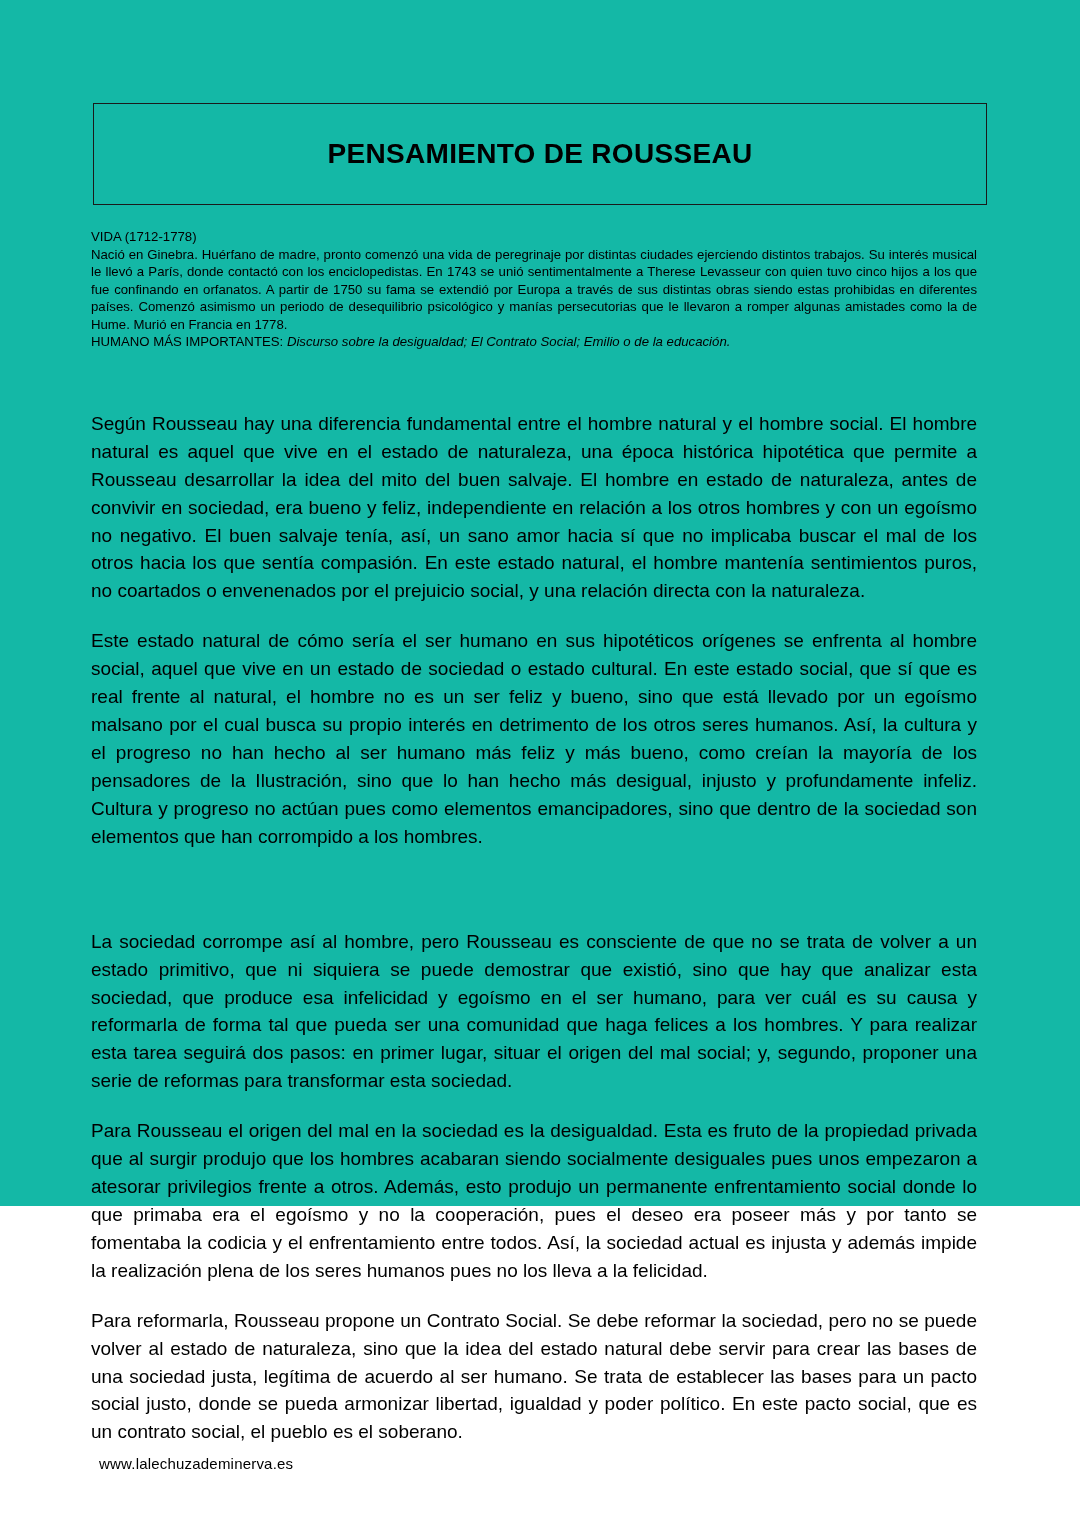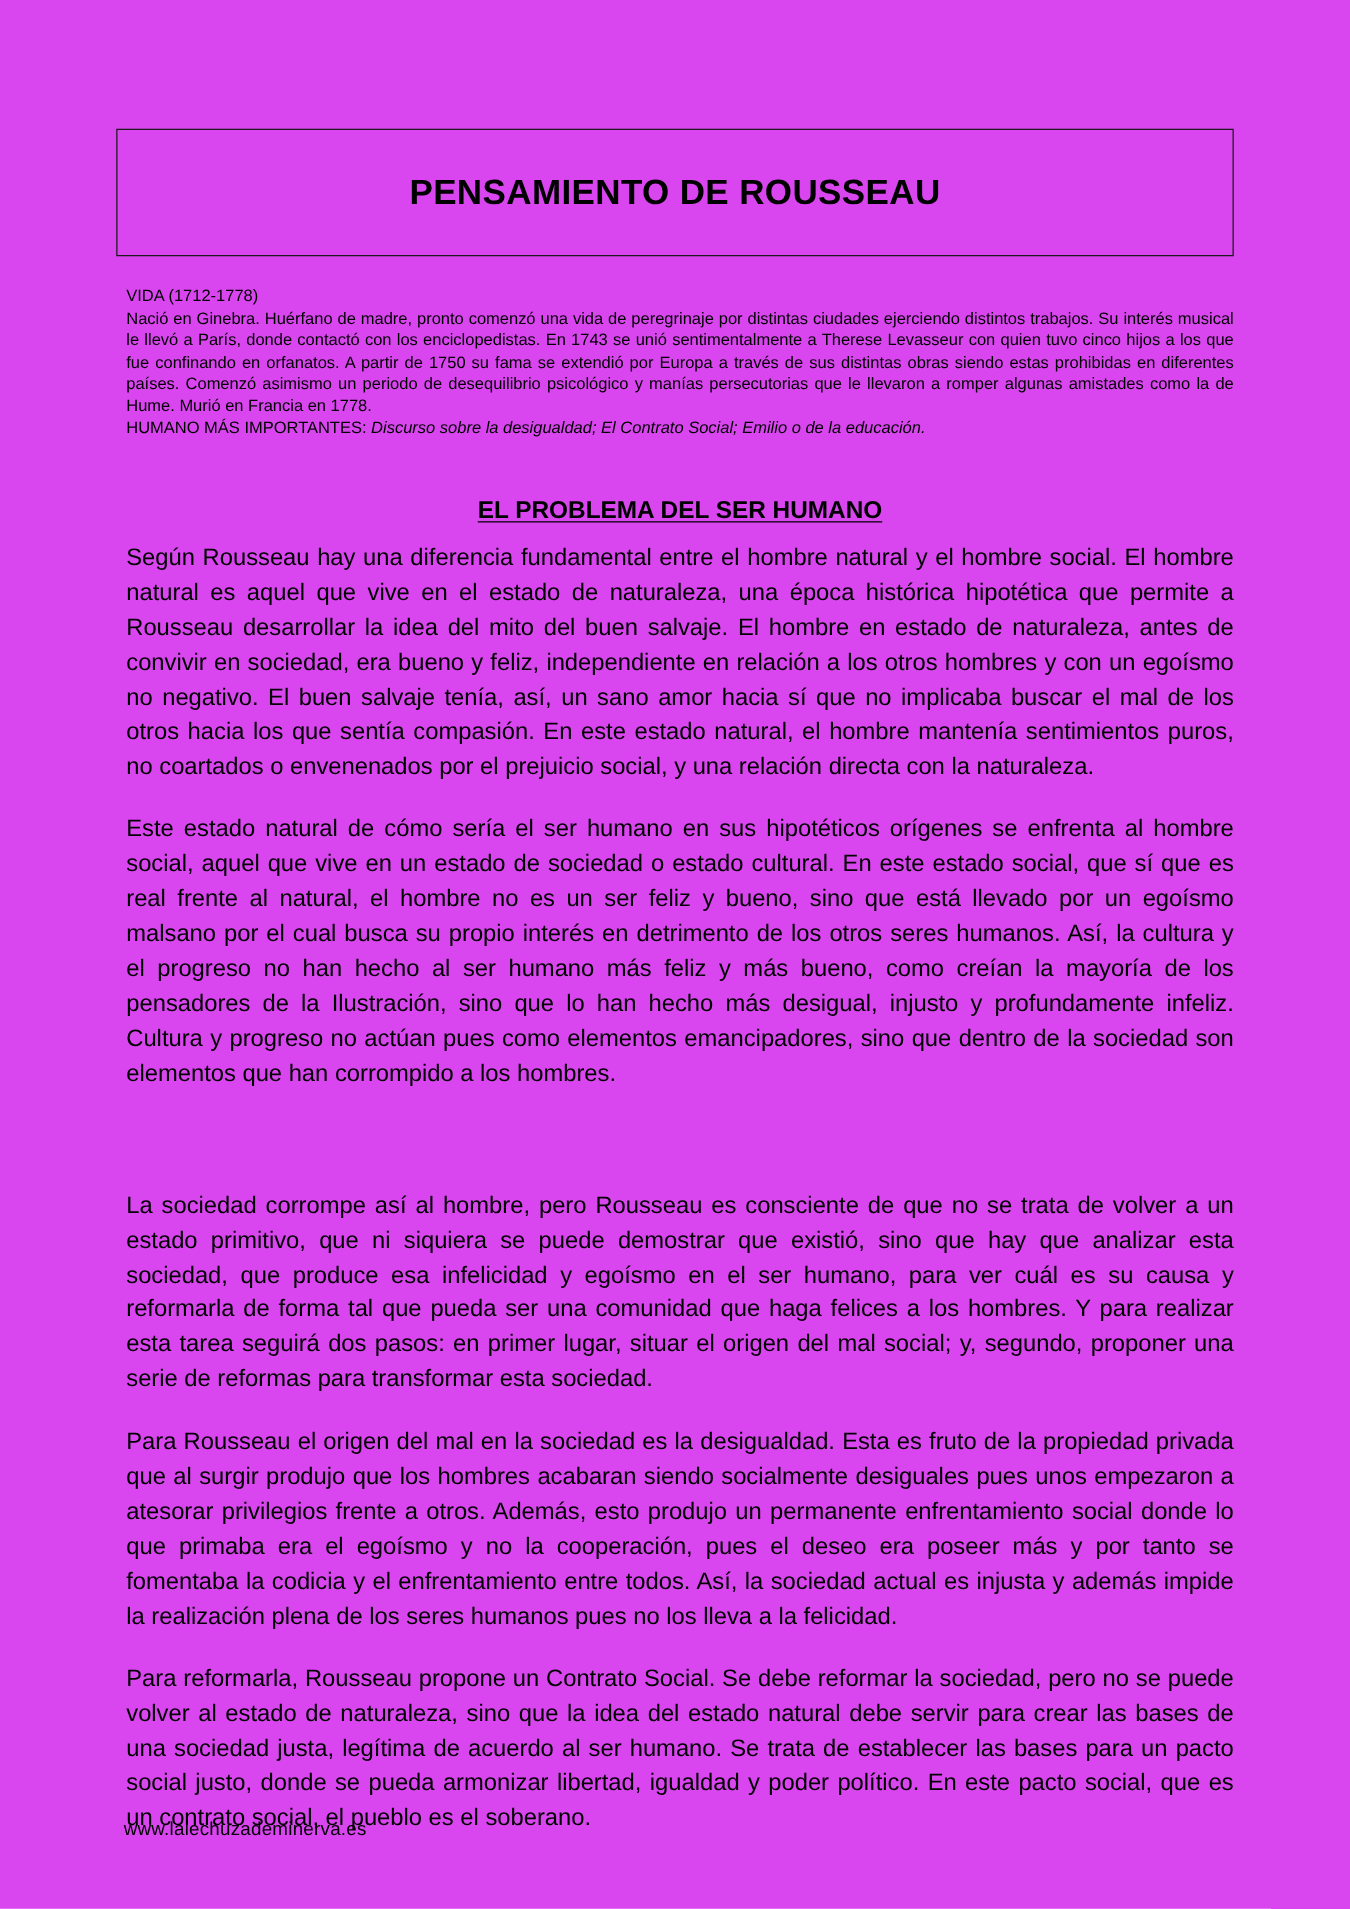--- a/index.html
+++ b/index.html
@@ -12,22 +12,22 @@
     height: 1527px;
     font-family: "Liberation Sans", sans-serif;
     color: #000000;
     position: relative;
     overflow: hidden;
   }
   .page {
     position: absolute;
     left: 0; top: 0;
     width: 1080px;
-    height: 1527px;
-    background: #d946ef;
+    height: 1206px;
+    background: #14b8a6;
   }
 
   
   .title-box {
     position: absolute;
     left: 93px;
     top: 103px;
     width: 894px;
     height: 102px;
     border: 1.5px solid #1a1a1a;
@@ -40,21 +40,21 @@
     font-size: 28px;
     font-weight: bold;
     letter-spacing: 0.3px;
     text-align: center;
     line-height: 1.1;
   }
 
   
   .content {
     position: absolute;
-    left: 101px;
+    left: 91px;
     top: 228px;
     width: 886px;
   }
 
   
   .vida-block {
     font-size: 13.2px;
     line-height: 1.33;
     text-align: justify;
     margin: 0;
@@ -110,21 +110,20 @@
   <div class="content">
 
     <div class="vida-block">
       <span class="nowrapline">VIDA (1712-1778)</span><span>Nació en Ginebra. Huérfano de madre, pronto comenzó una vida de peregrinaje por distintas ciudades ejerciendo distintos trabajos. Su interés musical le llevó a París, donde contactó con los enciclopedistas. En 1743 se unió sentimentalmente a Therese Levasseur con quien tuvo cinco hijos a los que fue confinando en orfanatos. A partir de 1750 su fama se extendió por Europa a través de sus distintas obras siendo estas prohibidas en diferentes países. Comenzó asimismo un periodo de desequilibrio psicológico y manías persecutorias que le llevaron a romper algunas amistades como la de Hume. Murió en Francia en 1778.</span><br>
       <span>HUMANO MÁS IMPORTANTES:</span>
       <i>Discurso sobre la desigualdad; El Contrato Social; Emilio o de la educación.</i>
     </div>
 
     <div class="heading-spacer-1"></div>
 
-    <div class="section-heading">EL PROBLEMA DEL SER HUMANO</div>
 
     <div class="after-heading-gap"></div>
 
     <p class="body-par">Según Rousseau hay una diferencia fundamental entre el <b>hombre natural</b> y el <b>hombre social</b>. El <b>hombre natural</b> es aquel que vive en el <b>estado de naturaleza</b>, una época histórica hipotética que permite a Rousseau desarrollar la idea del <b>mito del buen salvaje</b>. El hombre en estado de naturaleza, antes de convivir en sociedad, era <b>bueno y feliz</b>, independiente en relación a los otros hombres y con un <b>egoísmo no negativo.</b> El buen salvaje tenía, así, un sano <b>amor hacia sí</b> que no implicaba buscar el mal de los otros hacia los que sentía <b>compasión</b>. En este estado natural, el hombre mantenía <b>sentimientos puros</b>, no coartados o envenenados por el prejuicio social, y una relación directa con la naturaleza.</p>
     <p class="body-par">Este estado natural de cómo sería el ser humano en sus hipotéticos orígenes se enfrenta al <b>hombre social</b>, aquel que vive en un <b>estado de sociedad o estado cultural</b>. En este estado social, que sí que es real frente al natural, el hombre <b>no es un ser feliz y bueno</b>, sino que está llevado por un <b>egoísmo malsano</b> por el cual busca su propio interés en detrimento de los otros seres humanos. Así, la <b>cultura y el progreso</b> no han hecho al ser humano más feliz y más bueno, como creían la mayoría de los pensadores de la Ilustración, sino que lo han hecho más <b>desigual, injusto</b> y profundamente <b>infeliz</b>. <b>Cultura y progreso</b> no actúan pues como elementos emancipadores, sino que dentro de la sociedad son elementos que han <b>corrompido</b> a los hombres.</p>
 
     <div class="heading-spacer-2"></div>
 
 
     <div class="after-heading-gap"></div>

